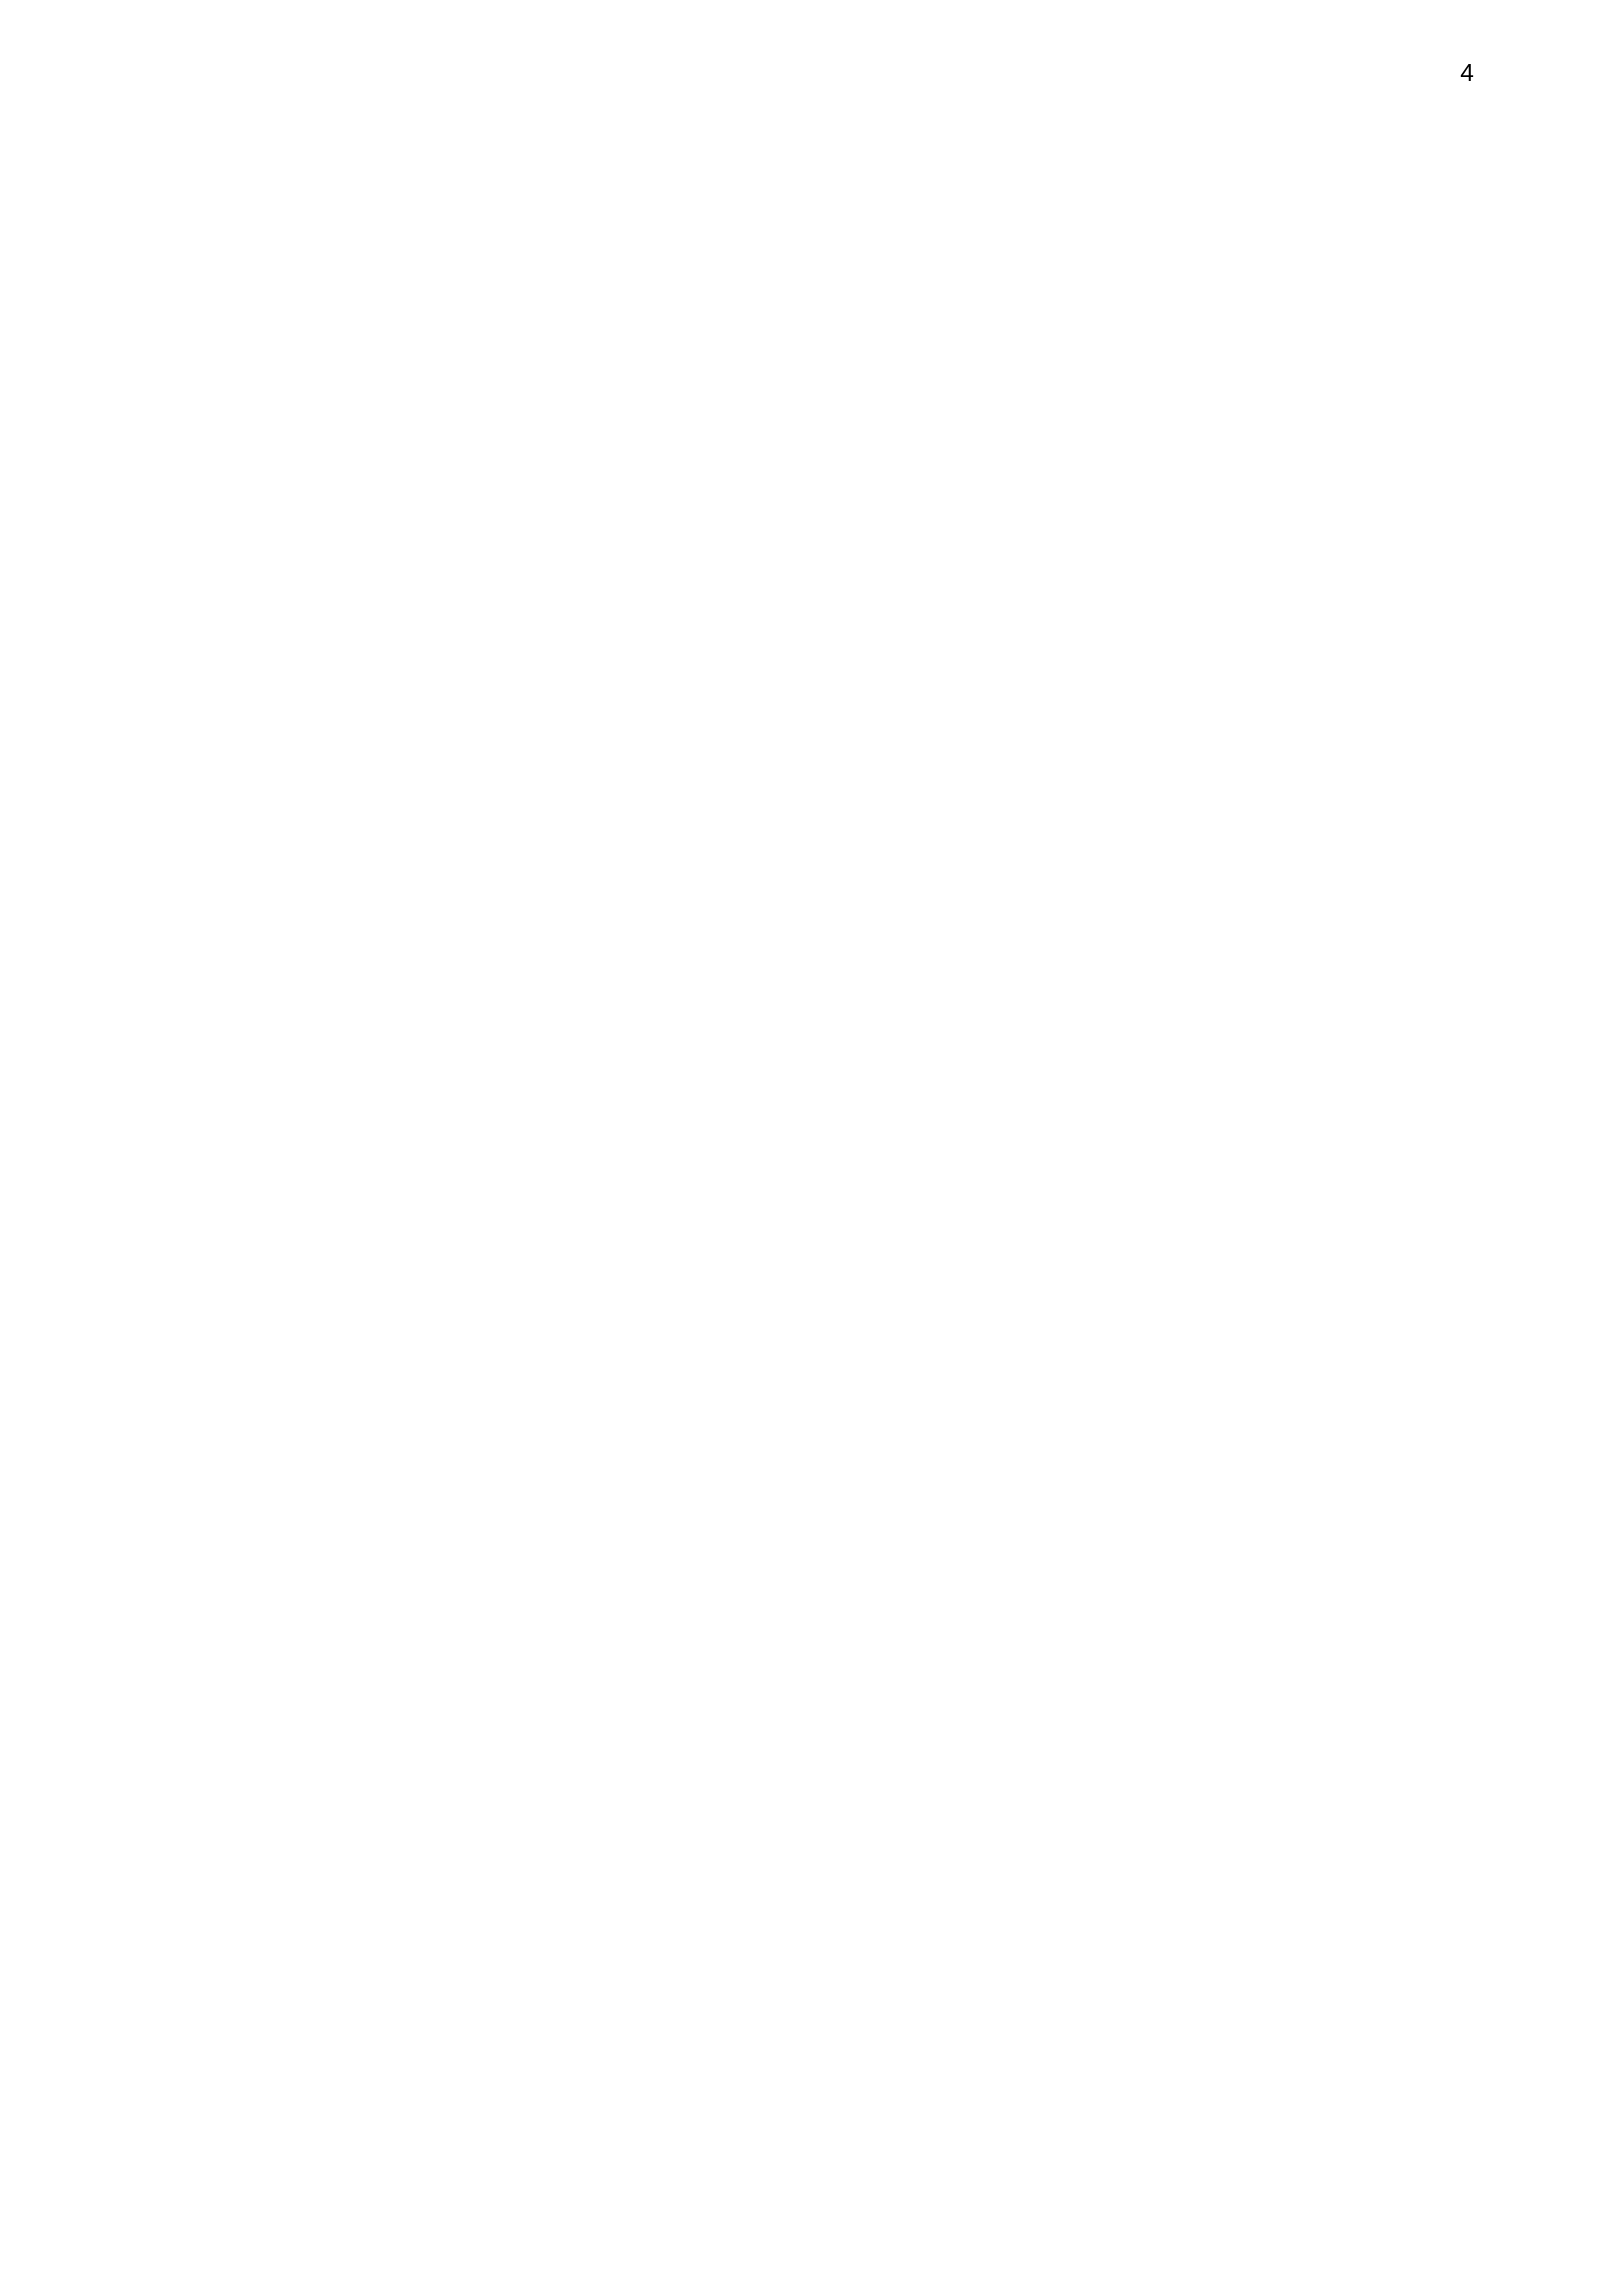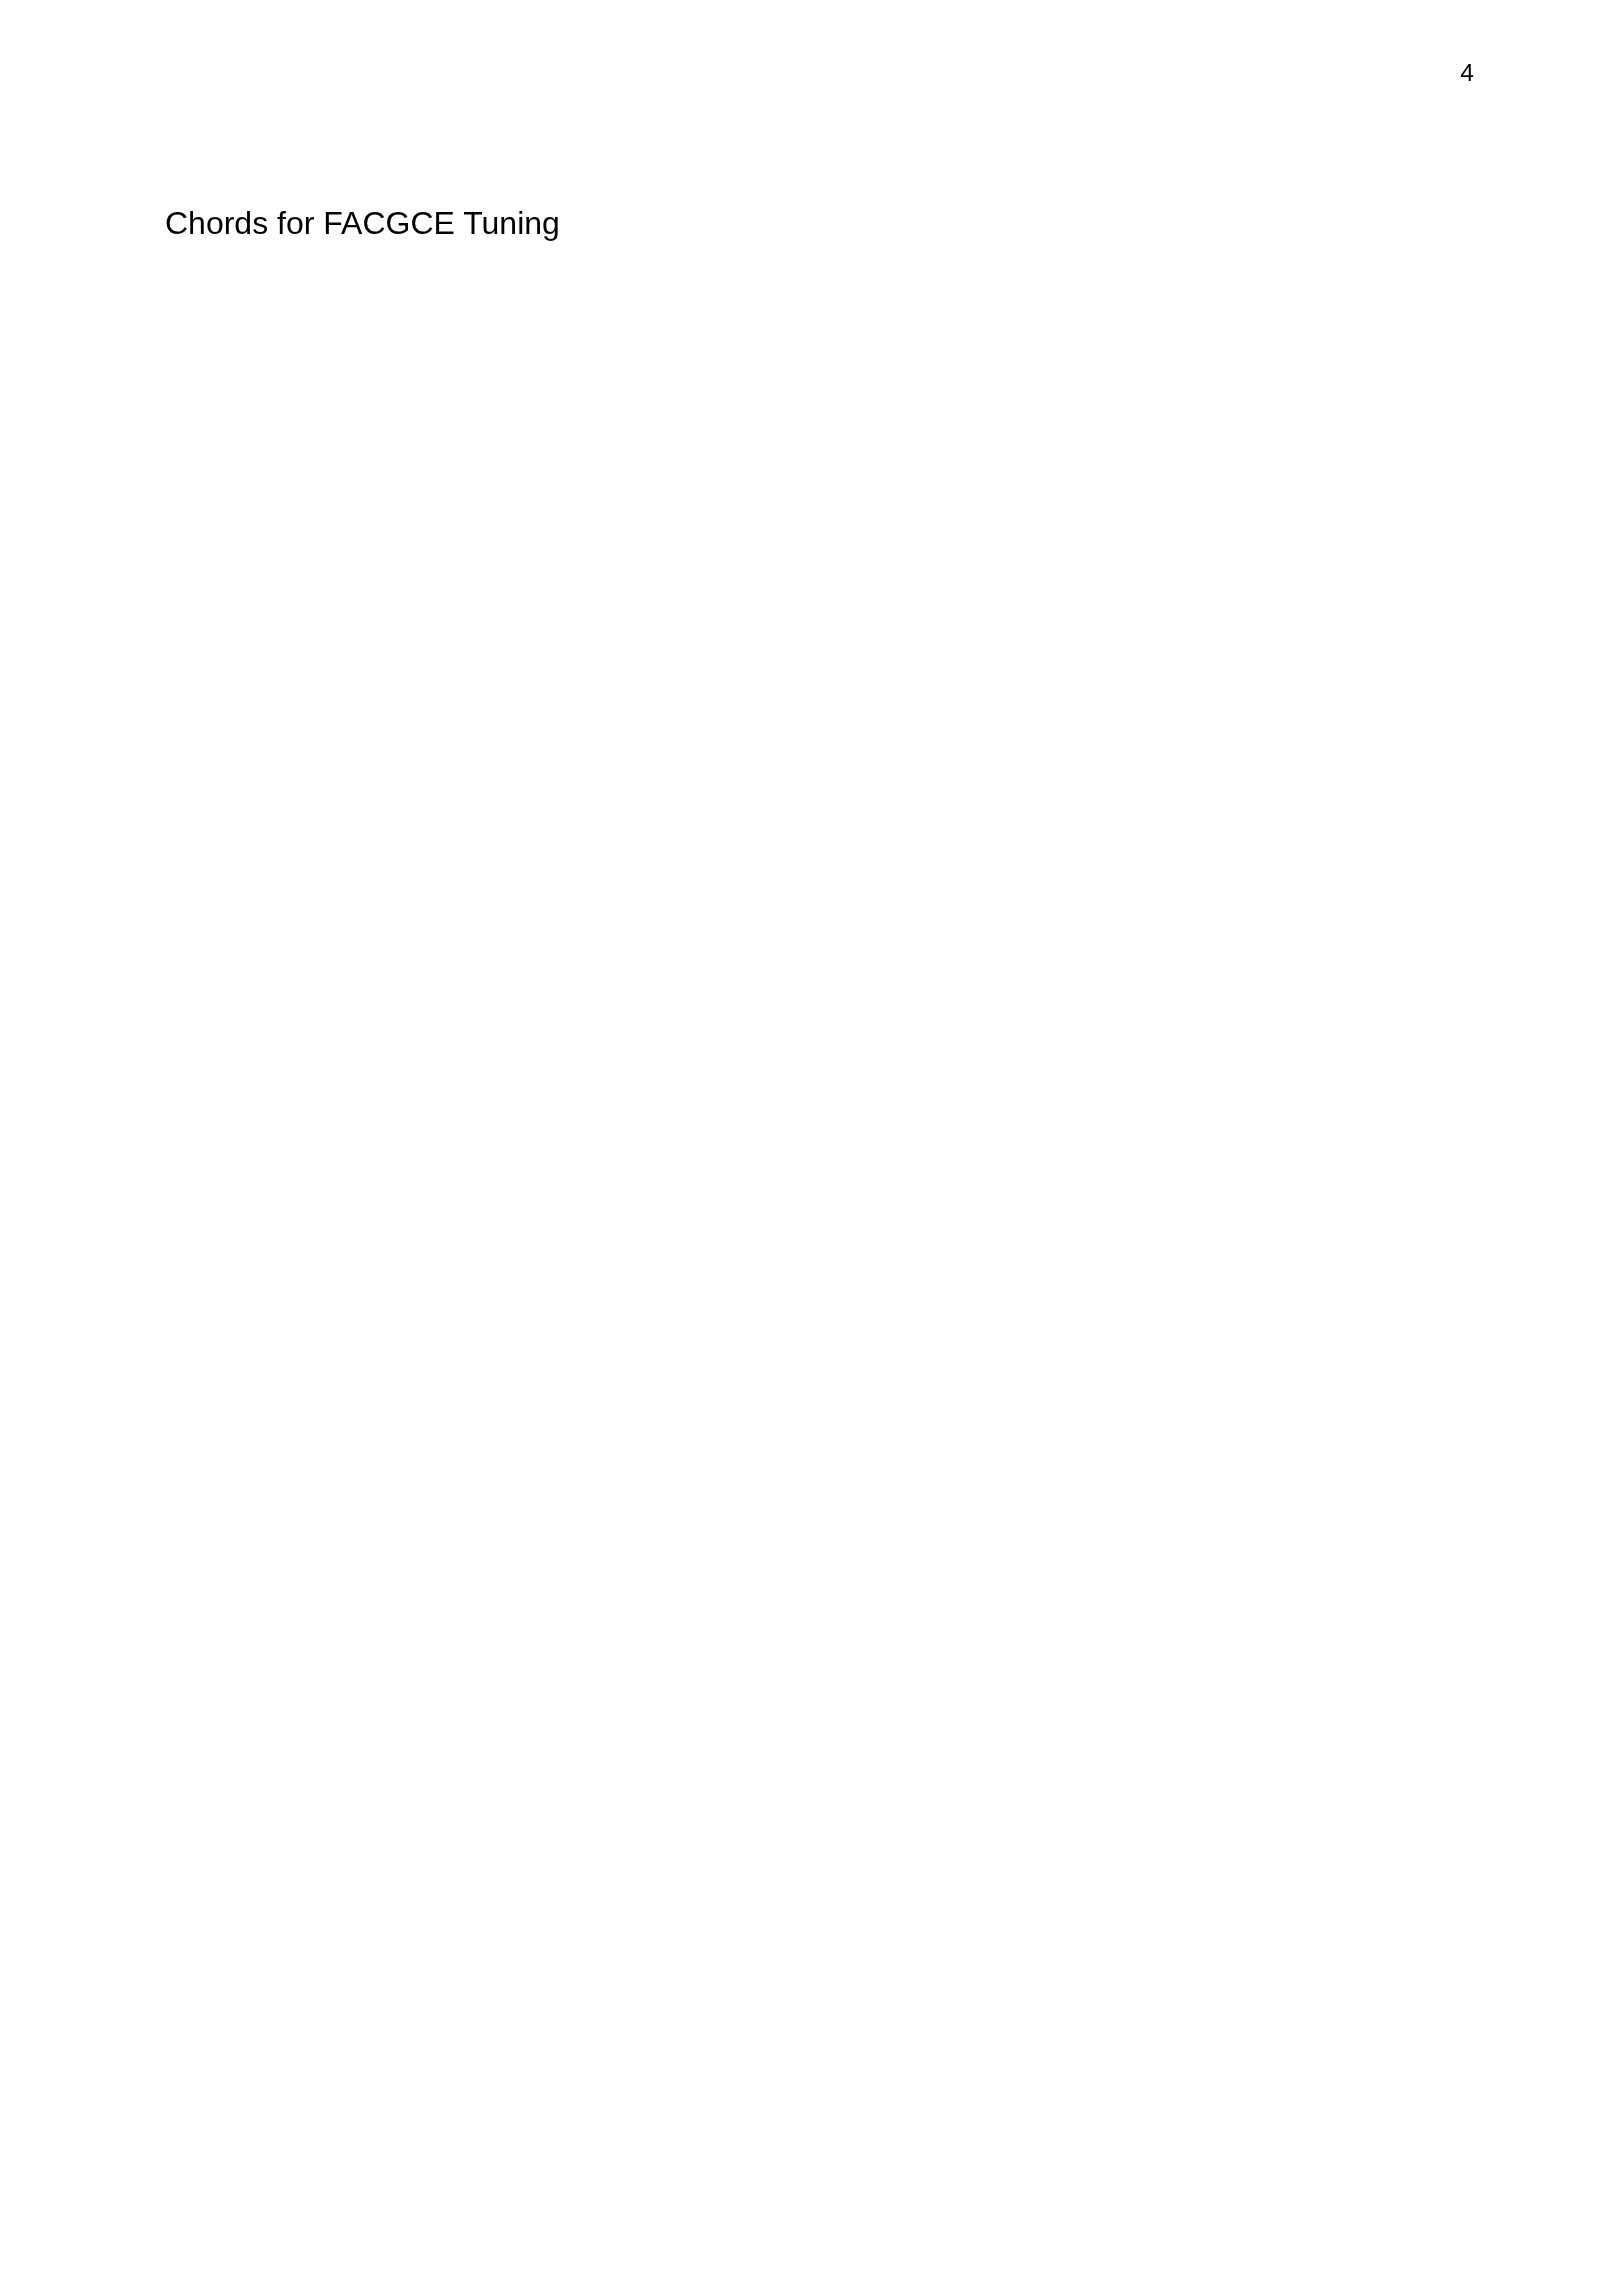--- a/index.html
+++ b/index.html
@@ -67,20 +67,19 @@
 </style>
 </head>
 <body>
 
 <div class="page">
 
   <div class="page-number">4</div>
 
   <div class="toc" id="toc-root">
       <div class="toc-entry lvl-3">
-        <span class="title">Chords for FACGCE Tuning</span>
         <span class="leader">........................................................................................................................................................................................................</span>
         <span class="page">79</span>
       </div>
     </div>
 
 </div>
 
 
 </body></html>

